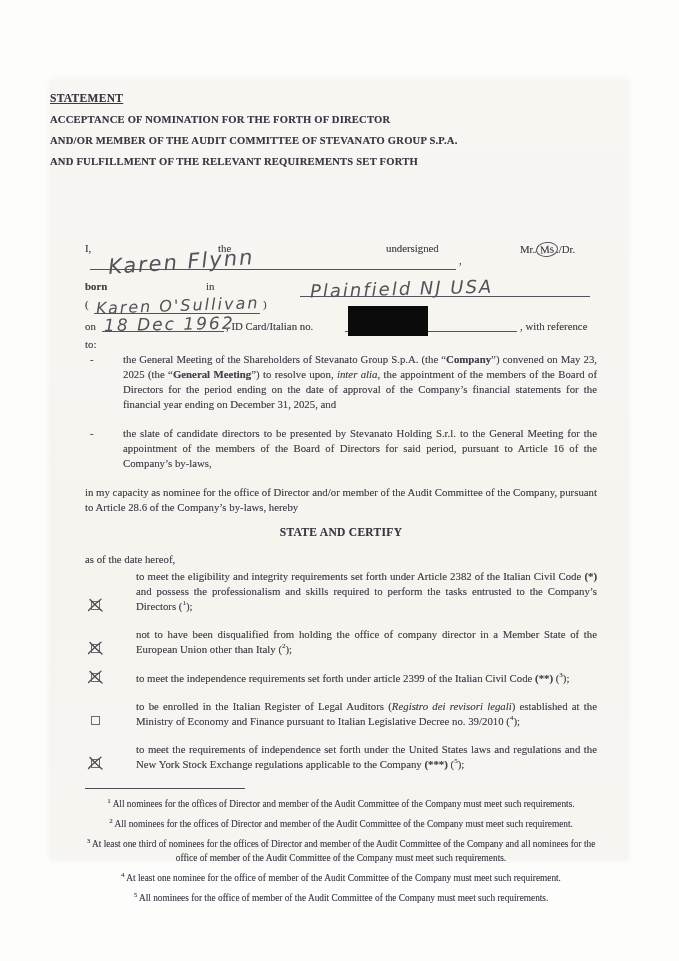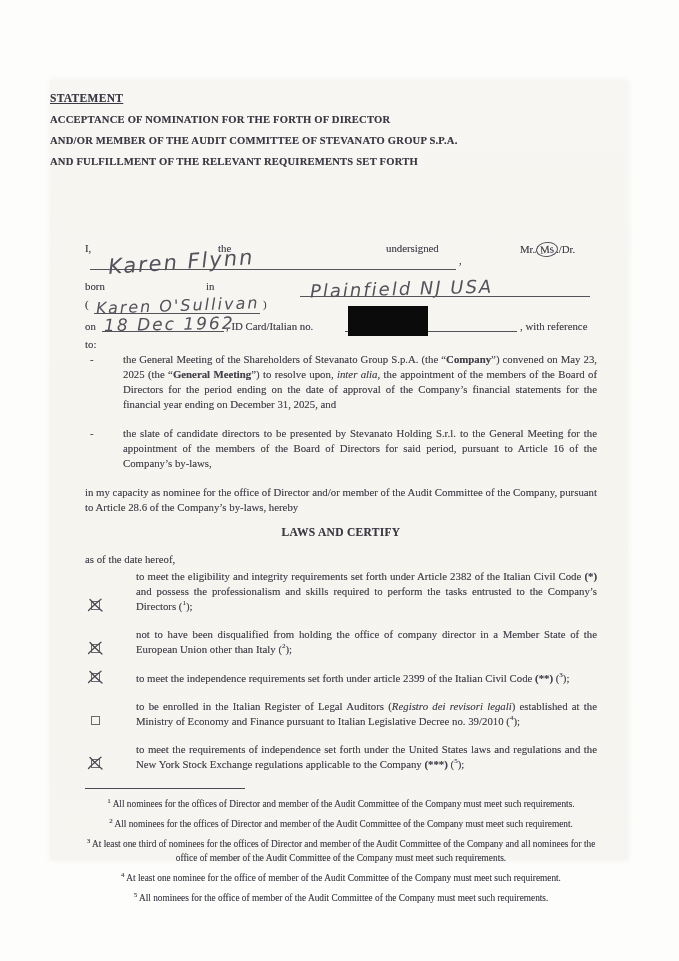--- a/index.html
+++ b/index.html
@@ -66,21 +66,21 @@
   <span class="abs printed" style="left:35px;top:162px;">I,</span>
   <span class="abs printed" style="left:168px;top:162px;">the</span>
   <span class="abs printed" style="left:308px;top:162px;margin-left:28px;">undersigned</span>
   <span class="abs printed" style="left:470px;top:162px;"><span>Mr./</span><span class="circle-ms">Ms</span><span>./Dr.</span></span>
 
   <div class="blank" style="left:40px;top:169px;width:366px;">
     <span class="hand" style="left:18px;bottom:-5px;font-size:21px;transform:rotate(-4deg);">Karen Flynn</span>
   </div>
   <span class="abs printed" style="left:409px;top:174px;">,</span>
 
-  <span class="abs printed" style="left:35px;top:200px;">born</span>
+  <span class="abs printed" style="left:35px;top:200px;font-weight:bold;">born</span>
   <span class="abs printed" style="left:156px;top:200px;">in</span>
   <div class="blank" style="left:250px;top:196px;width:290px;">
     <span class="hand" style="left:10px;bottom:-3px;font-size:18px;transform:rotate(-1.5deg);">Plainfield NJ USA</span>
   </div>
 
   <span class="abs printed" style="left:35px;top:218px;">(</span>
   <div class="blank" style="left:44px;top:213px;width:166px;">
     <span class="hand" style="left:2px;bottom:-2px;font-size:16px;transform:rotate(-2deg);">Karen O'Sullivan</span>
   </div>
   <span class="abs printed" style="left:213px;top:218px;">)</span>
@@ -101,21 +101,21 @@
       <span class="bullet-dash">-</span>
       <span class="bullet-text"><span>the General Meeting of the Shareholders of Stevanato Group S.p.A. (the “</span><span class="b">Company</span><span>”) convened on May 23, 2025 (the “</span><span class="b">General Meeting</span><span>”) to resolve upon, </span><span class="i">inter alia</span><span>, the appointment of the members of the Board of Directors for the period ending on the date of approval of the Company’s financial statements for the financial year ending on December 31, 2025, and</span></span>
     </div>
     <div class="bullet-row">
       <span class="bullet-dash">-</span>
       <span class="bullet-text"><span>the slate of candidate directors to be presented by Stevanato Holding S.r.l. to the General Meeting for the appointment of the members of the Board of Directors for said period, pursuant to Article 16 of the Company’s by-laws,</span></span>
     </div>
 
     <p class="capacity">in my capacity as nominee for the office of Director and/or member of the Audit Committee of the Company, pursuant to Article 28.6 of the Company’s by-laws, hereby</p>
 
-    <div class="certify-head">LAWS AND CERTIFY</div>
+    <div class="certify-head">STATE AND CERTIFY</div>
     <p class="asof">as of the date hereof,</p>
 
     <div class="check-row">
       <span class="check-col"><span class="checkbox checked"><svg width="17" height="15" viewBox="0 0 17 15">
               <path d="M1.5 12.5 Q7 6.5 14 1.2" fill="none" stroke="#4b4952" stroke-width="1.3" stroke-linecap="round"></path>
               <path d="M3 1.5 Q8 7 15 13" fill="none" stroke="#4b4952" stroke-width="1.3" stroke-linecap="round"></path>
             </svg></span></span>
       <span class="check-text"><span>to meet the eligibility and integrity requirements set forth under Article 2382 of the Italian Civil Code </span><span class="b">(*)</span><span> and possess the professionalism and skills required to perform the tasks entrusted to the Company’s Directors (</span><sup>1</sup><span>);</span></span>
     </div>
     <div class="check-row">

